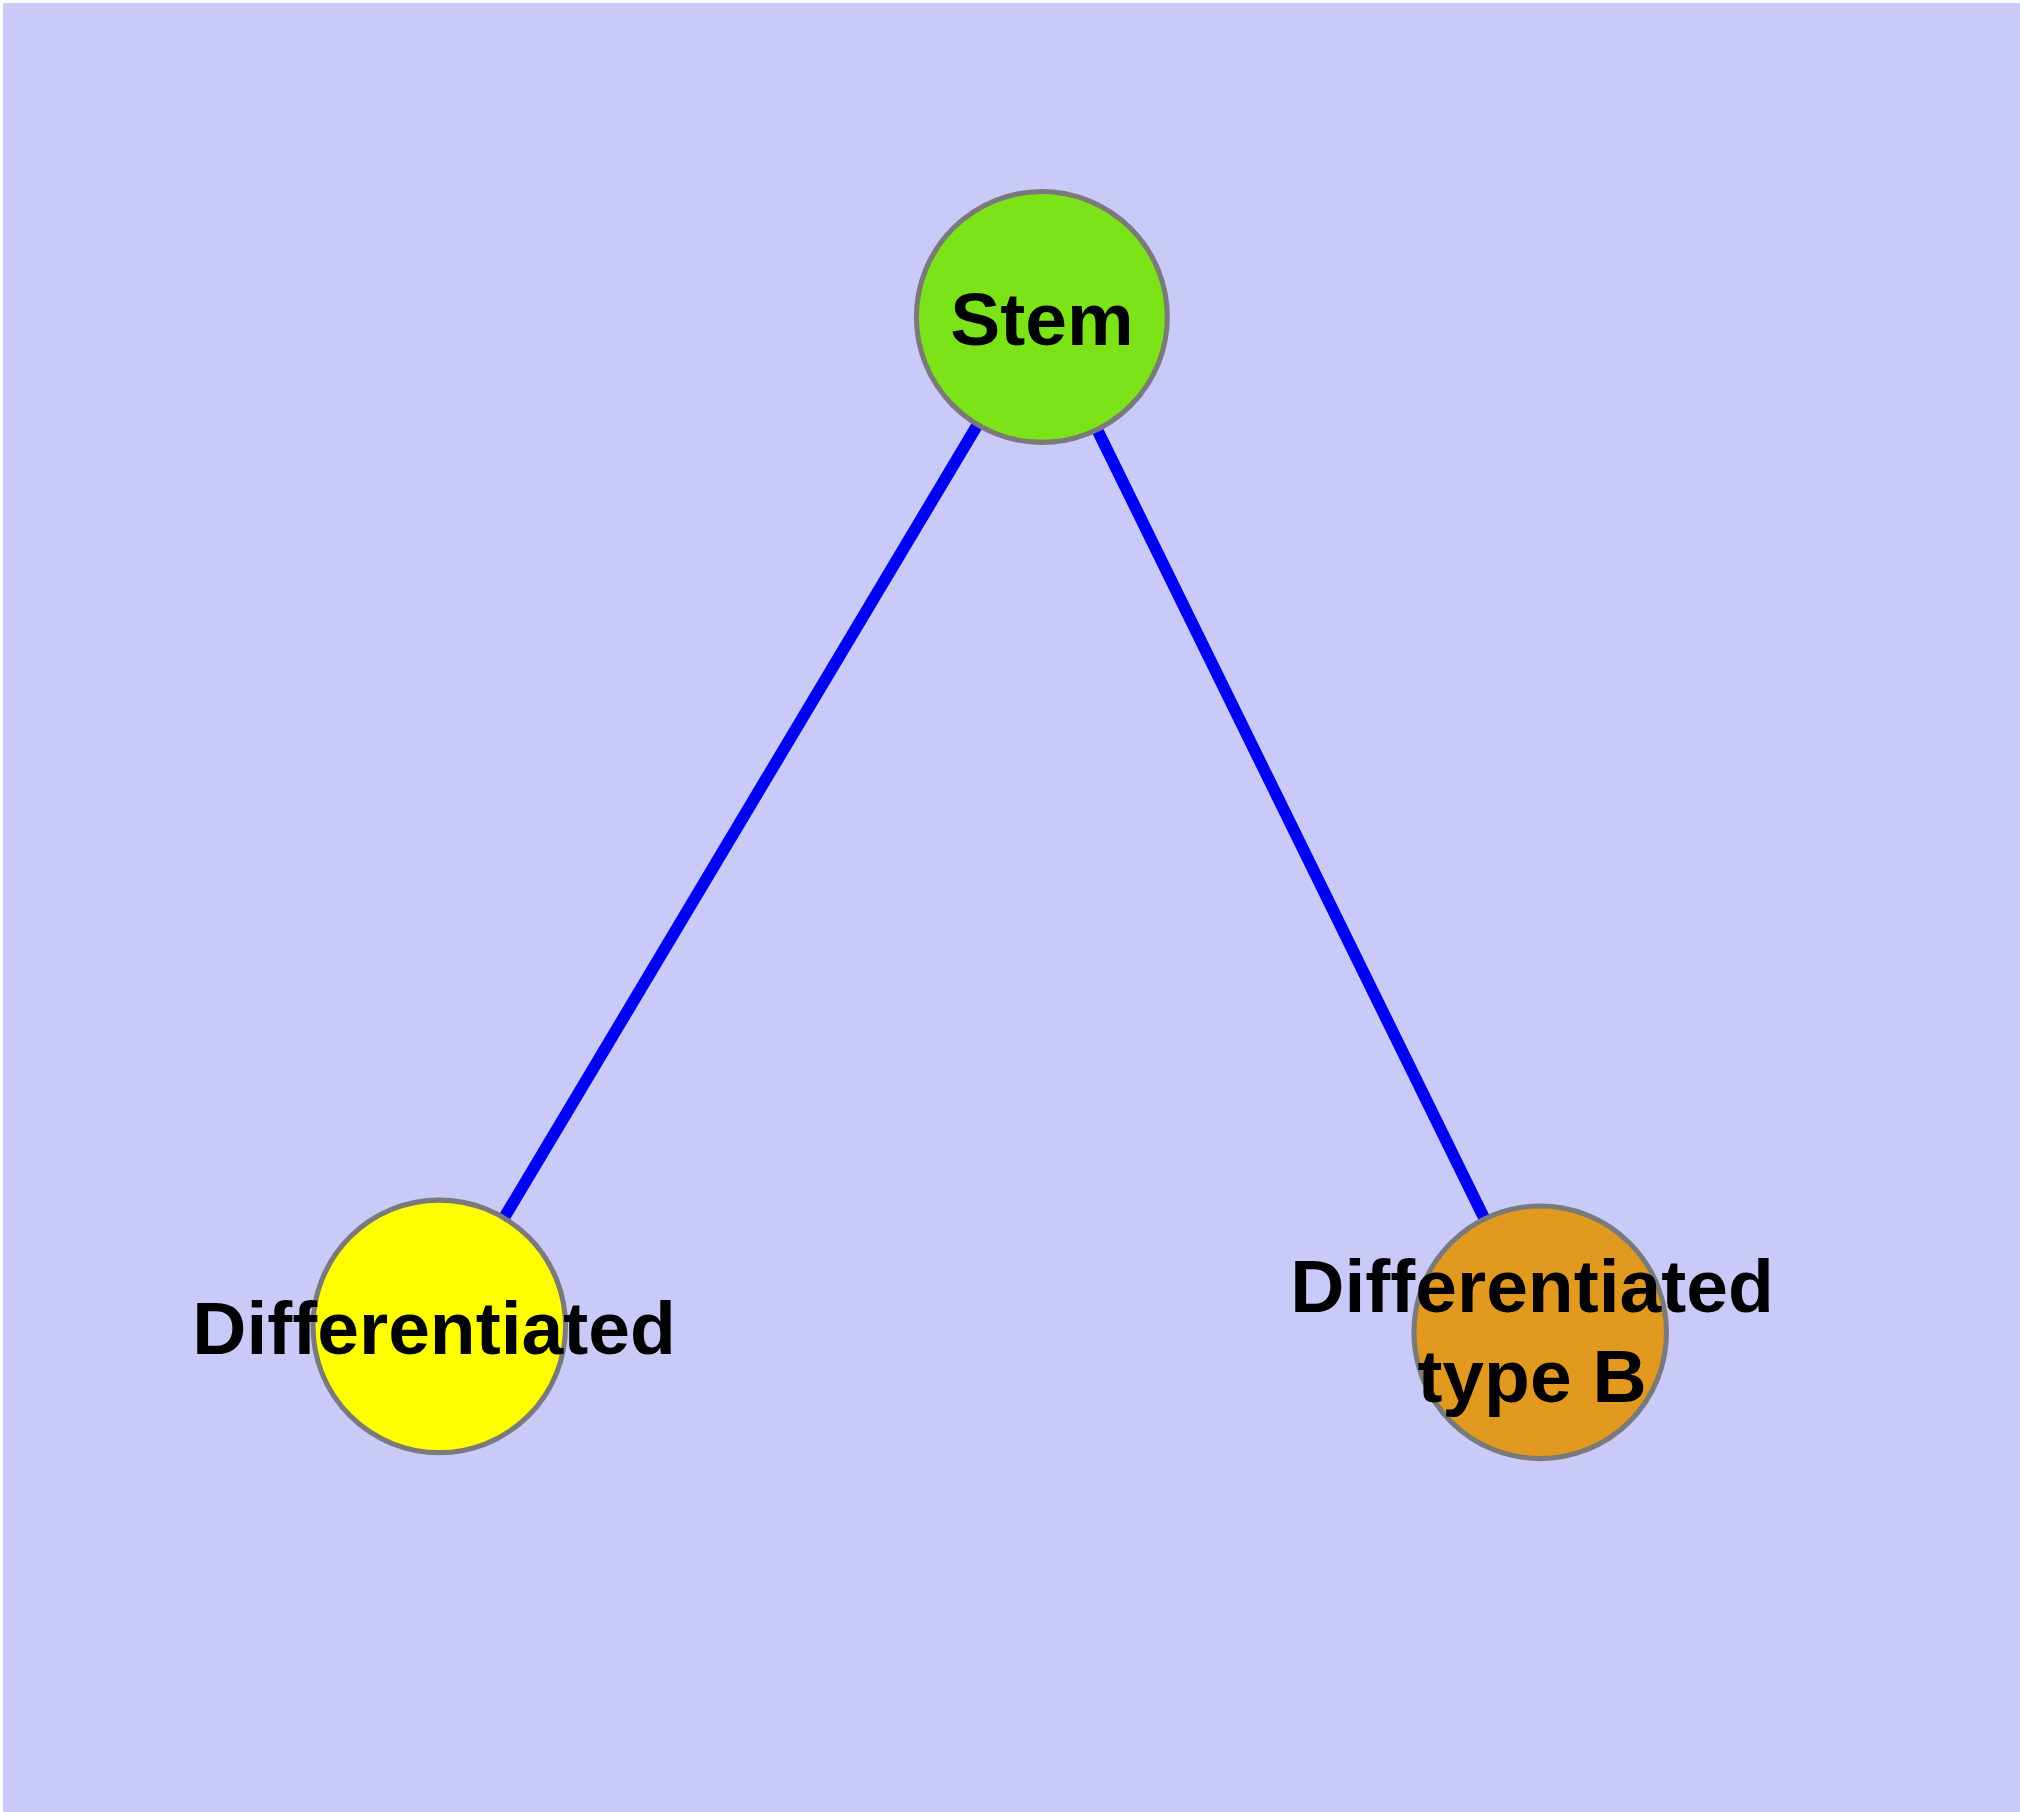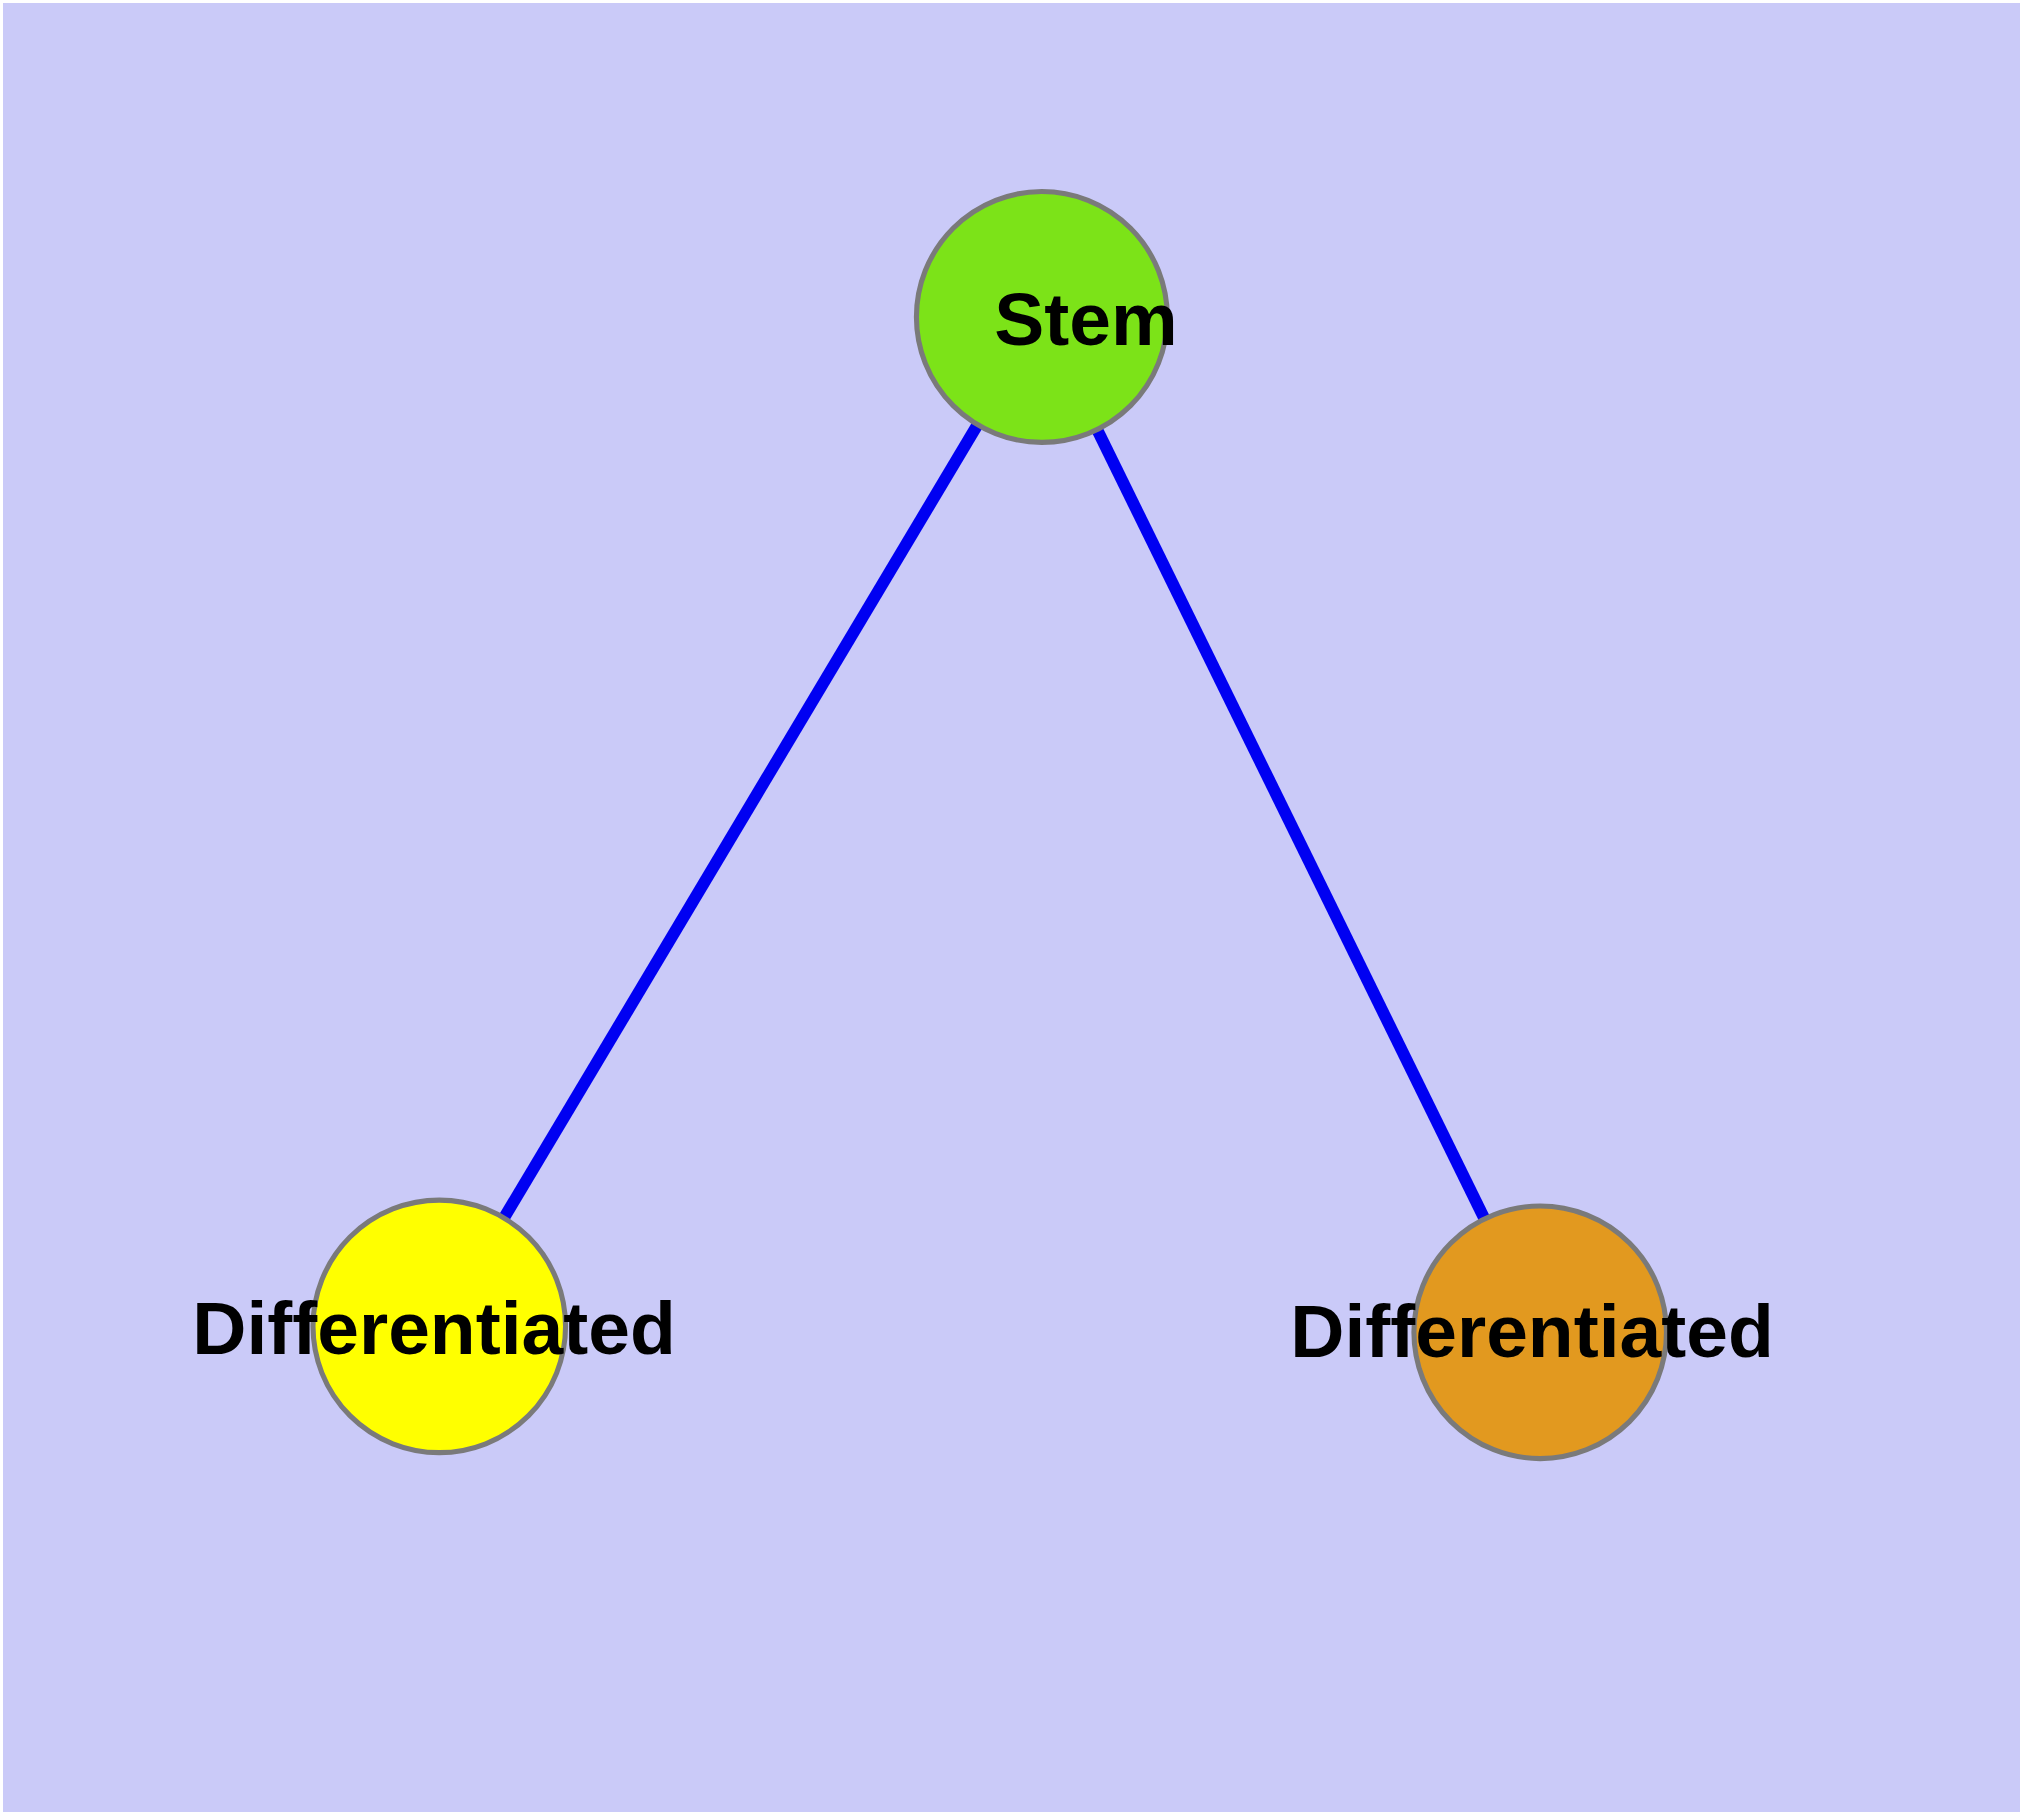--- a/index.html
+++ b/index.html
@@ -57,27 +57,28 @@
     <rect x="0" y="0" width="2384" height="2138" fill="#CACAF8"></rect>
 
     <line x1="1229" y1="374" x2="518" y2="1565" stroke="#0000F2" stroke-width="14"></line>
     <line x1="1229" y1="374" x2="1817" y2="1572" stroke="#0000F2" stroke-width="14"></line>
 
     <circle cx="1229" cy="374" r="148" fill="#7CE318" stroke="#7A7A7A" stroke-width="6"></circle>
     <circle cx="518" cy="1565" r="149" fill="#FFFF00" stroke="#7A7A7A" stroke-width="6"></circle>
     <circle cx="1817" cy="1572" r="149" fill="#E2991F" stroke="#7A7A7A" stroke-width="6"></circle>
   </svg>
 
-  <div class="node-label" style="left: 1042px; top: 319px; margin-left: 44px;">Stem</div>
+  <div class="node-label" style="left: 1042px; top: 319px;">Stem</div>
 
   <div class="node-label" style="left: 434px; top: 1328px;">
     <div>Differentiated</div>
   </div>
 
   <div class="node-label" style="left: 1532px; top: 1331px;">
     <div>Differentiated</div>
+    <div>type B</div>
   </div>
 
   <div class="edge-strip-top"></div>
   <div class="edge-strip-left"></div>
 
 </div>
 
 
 </body></html>

